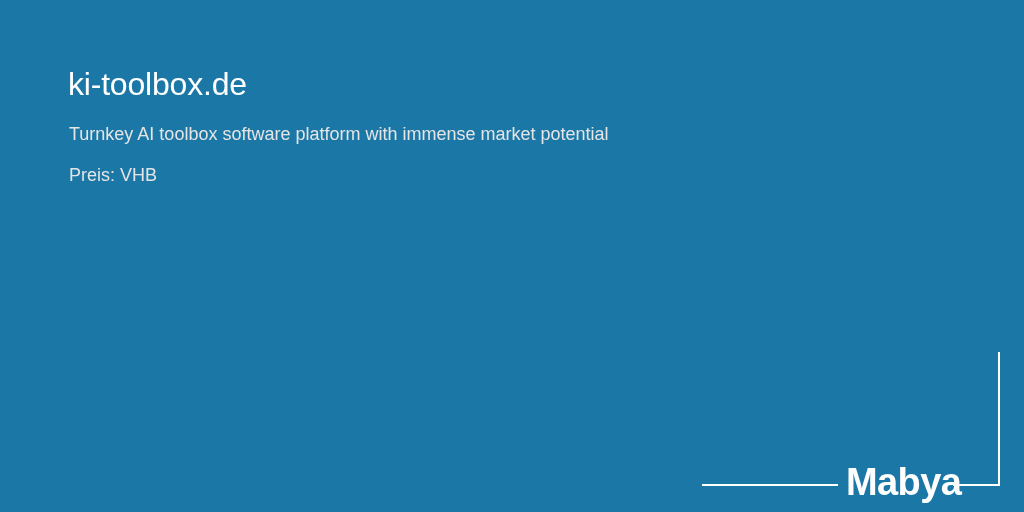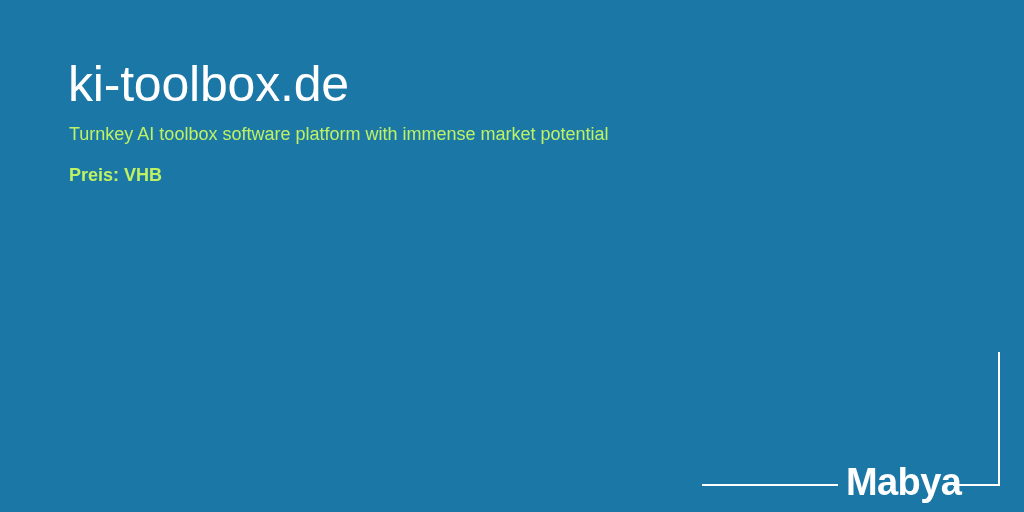--- a/index.html
+++ b/index.html
@@ -31,49 +31,49 @@
     top: 0;
     width: 900px;
   }
 
   .listing-title {
     position: absolute;
     left: 0;
     top: 58px;
     margin: 0;
     font-family: "Liberation Sans", sans-serif;
-    font-size: 50px;
+    font-size: 32px;
     font-weight: 300;
     line-height: 52px;
     letter-spacing: -0.2px;
     color: #ffffff;
     white-space: nowrap;
   }
 
   .listing-subtitle {
     position: absolute;
     left: 1px;
     top: 122px;
     margin: 0;
     font-size: 18px;
     font-weight: 400;
     line-height: 24px;
-    color: #bef264;
+    color: #e5e5e5;
     white-space: nowrap;
   }
 
   .listing-price {
     position: absolute;
     left: 1px;
     top: 163px;
     margin: 0;
     font-size: 18px;
-    font-weight: 700;
+    font-weight: 400;
     line-height: 24px;
-    color: #bef264;
+    color: #e5e5e5;
     white-space: nowrap;
   }
 
   
   .brand-lockup {
     position: absolute;
     left: 0;
     top: 0;
     width: 956px;
     height: 512px;

